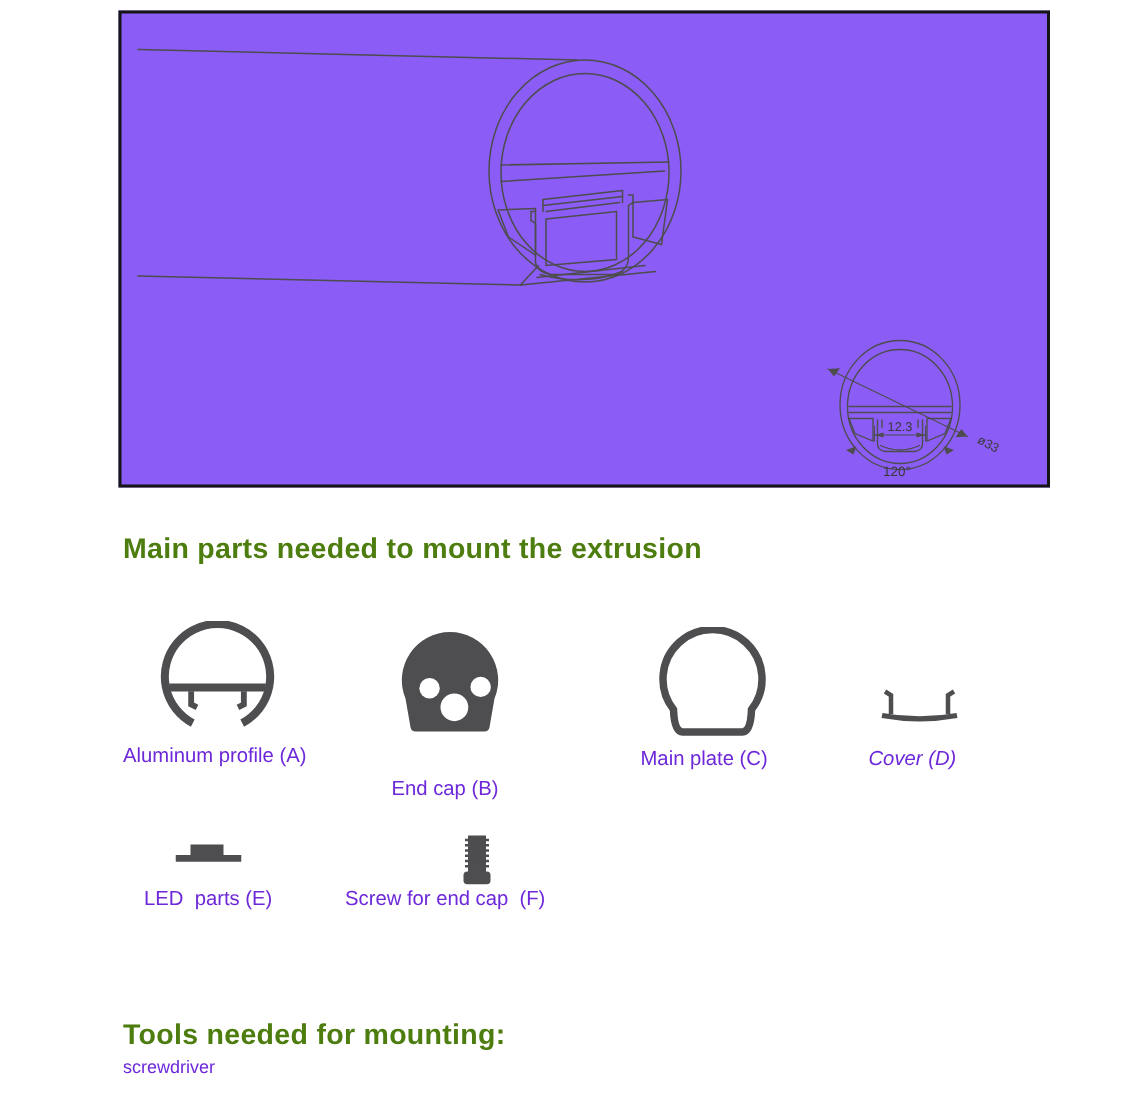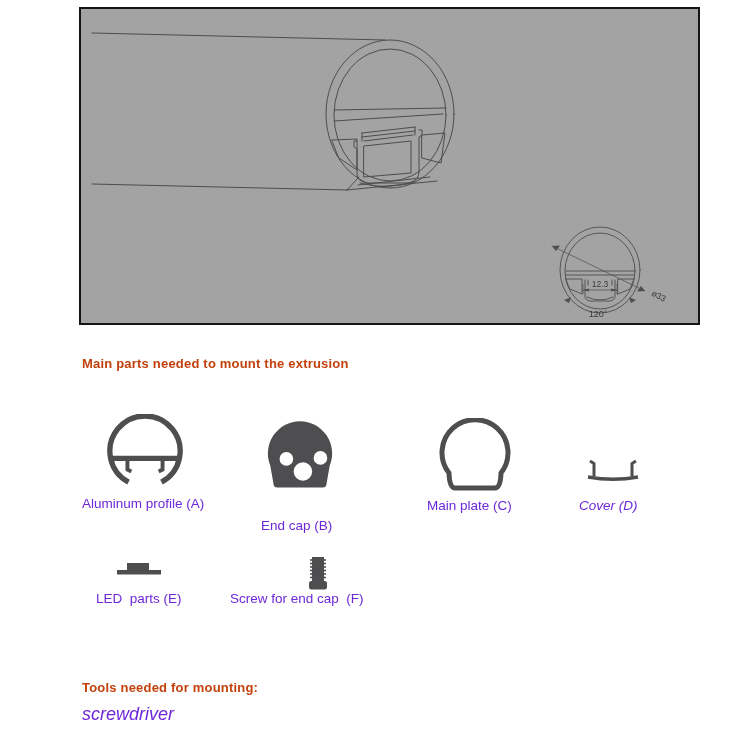--- a/index.html
+++ b/index.html
@@ -3,31 +3,31 @@
 <meta charset="utf-8">
 <style>
   html,body{margin:0;padding:0;}
   body{
     width:750px;height:736px;position:relative;background:#ffffff;
     font-family:"Liberation Sans", sans-serif;overflow:hidden;
   }
   .abs{position:absolute;}
   .drawing-box{
     left:79px;top:7px;width:617px;height:314px;
-    border:2px solid #151515;background:#a3a3a3;
+    border:2px solid #151515;background:#8b5cf6;
   }
   .drawing-box svg{display:block;}
   .section-heading{
-    font-size:13px;font-weight:bold;color:#c2410c;letter-spacing:.2px;
+    font-size:19px;font-weight:bold;color:#4d7c0f;letter-spacing:.2px;
     white-space:pre;
   }
   .part-label,.tool-label{
     font-size:13.5px;color:#6d28d9;white-space:pre;
   }
-  .tool-label{font-size:18px;font-style:italic;}
+  .tool-label{font-size:12px;}
   svg text{font-family:"Liberation Sans", sans-serif;}
 </style>
 </head>
 <body>
 
 <div class="abs drawing-box">
   <svg width="617" height="314" viewBox="0 0 617 314">
     <g stroke="#4d4d4d" stroke-width="1" fill="none" stroke-linecap="round">
 
       <g>

